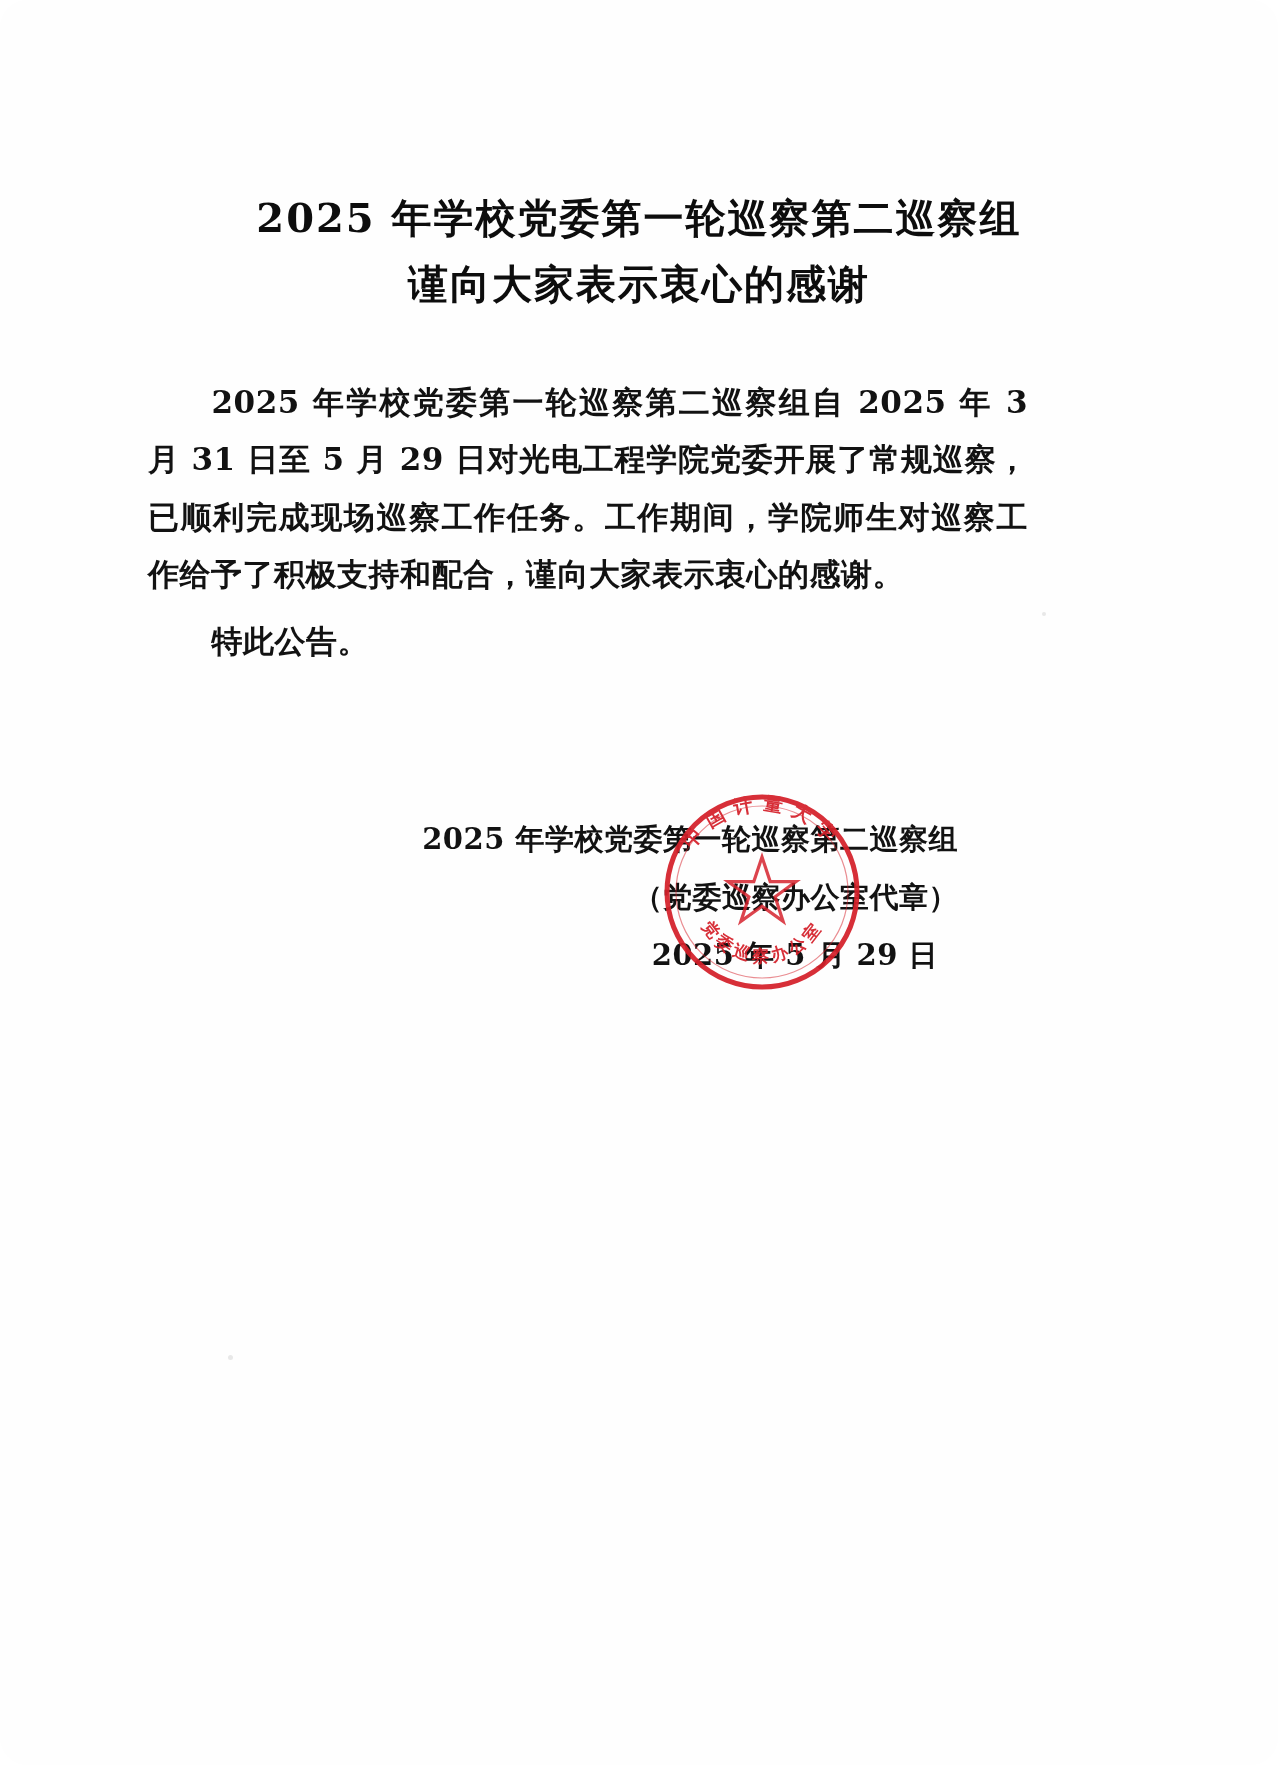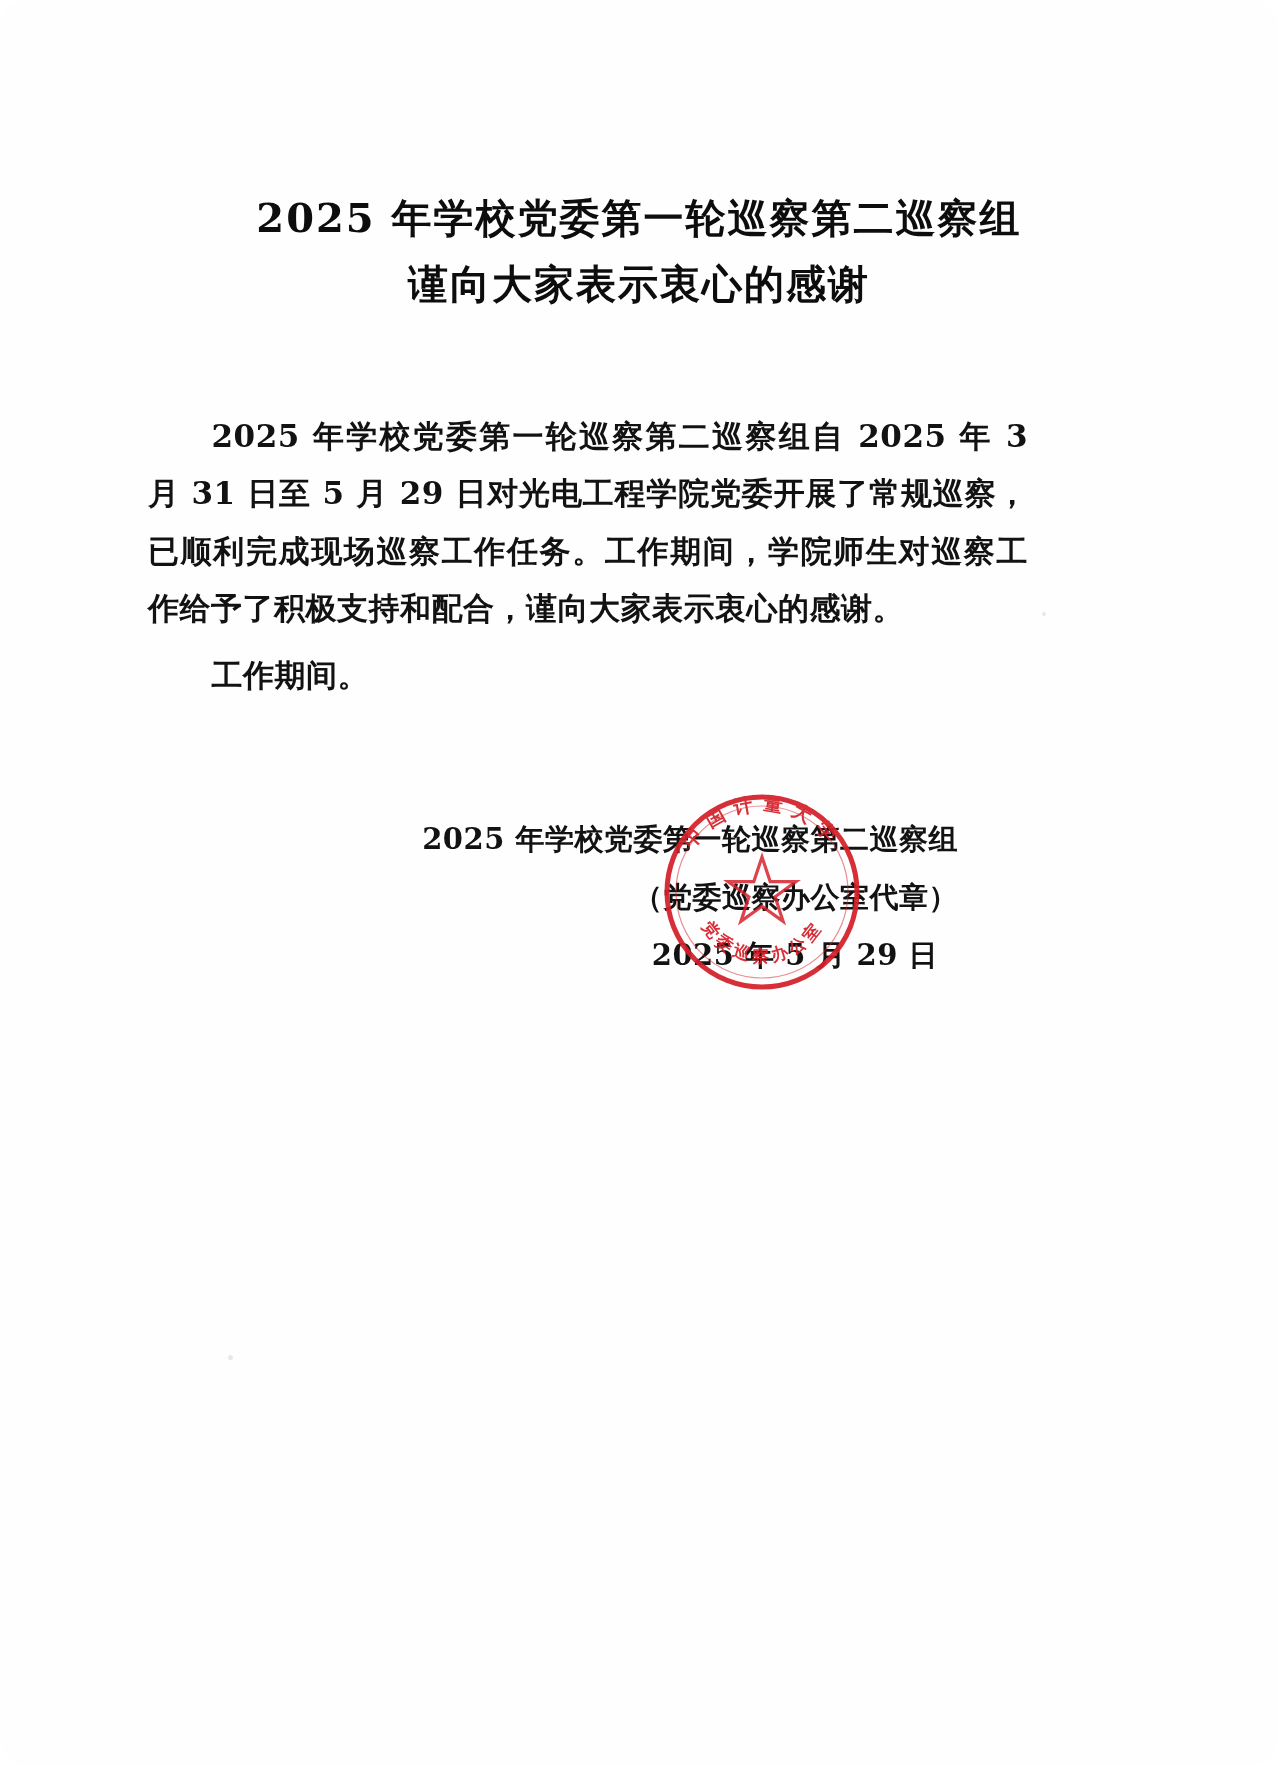--- a/index.html
+++ b/index.html
@@ -36,21 +36,21 @@
     font-weight: bold;
     font-size: 40px;
     letter-spacing: 2px;
     line-height: 1.65;
     color: #0d0d0d;
   }
 
   
   .body-block {
     position: absolute;
-    top: 408px;
+    top: 374px;
     left: 148px;
     width: 880px;
   }
   .para {
     font-size: 31px;
     line-height: 1.85;
     text-align: justify;
     text-justify: inter-ideograph;
     letter-spacing: 0.5px;
     font-weight: 600;
@@ -120,21 +120,21 @@
 
 <div class="page">
 
   <div class="title-block">
     <div class="title-line">2025 年学校党委第一轮巡察第二巡察组</div>
     <div class="title-line">谨向大家表示衷心的感谢</div>
   </div>
 
   <div class="body-block">
     <p class="para indent">2025 年学校党委第一轮巡察第二巡察组自 2025 年 3 月 31 日至 5 月 29 日对光电工程学院党委开展了常规巡察，已顺利完成现场巡察工作任务。工作期间，学院师生对巡察工作给予了积极支持和配合，谨向大家表示衷心的感谢。</p>
-    <p class="para indent">工作期间。</p>
+    <p class="para indent">特此公告。</p>
   </div>
 
   <div class="sign-block">
     <div class="sign-line l1">2025 年学校党委第一轮巡察第二巡察组</div>
     <div class="sign-line l2">（党委巡察办公室代章）</div>
     <div class="sign-line l3">2025 年 5 月 29 日</div>
   </div>
 
   <div class="seal">
     <svg width="215" height="215" viewBox="0 0 215 215" xmlns="http://www.w3.org/2000/svg">

